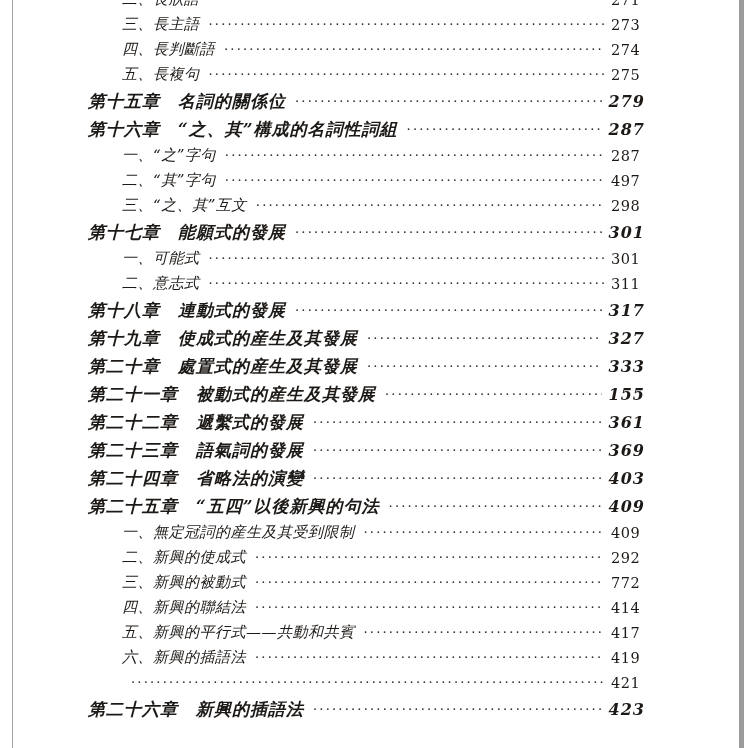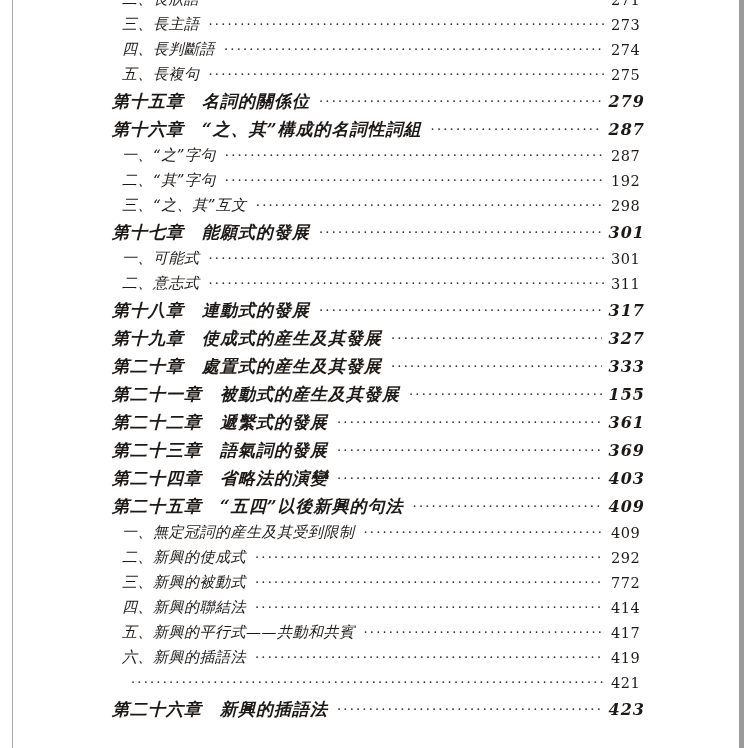--- a/index.html
+++ b/index.html
@@ -41,21 +41,20 @@
     align-items: center;
     padding-right: 105px;
     color: #1d1916;
   }
   .row.chapter {
     height: 28px;
     padding-left: 88px;
     font-weight: bold;
     font-size: 17px;
     letter-spacing: 1px;
-    margin-left: 24px;
   }
   .row.sub {
     height: 25px;
     padding-left: 122px;
     font-size: 15px;
     letter-spacing: 0.5px;
   }
   .label { white-space: nowrap; font-style: italic; }
   .leader {
     flex: 1;
@@ -111,21 +110,21 @@
         <span class="pagenum">287</span>
       </div>
       <div class="row sub">
         <span class="label">一、“之”字句</span>
         <span class="leader">································································································································································</span>
         <span class="pagenum">287</span>
       </div>
       <div class="row sub">
         <span class="label">二、“其”字句</span>
         <span class="leader">································································································································································</span>
-        <span class="pagenum">192</span>
+        <span class="pagenum">497</span>
       </div>
       <div class="row sub">
         <span class="label">三、“之、其”互文</span>
         <span class="leader">································································································································································</span>
         <span class="pagenum">298</span>
       </div>
       <div class="row chapter">
         <span class="label">第十七章　能願式的發展</span>
         <span class="leader">································································································································································</span>
         <span class="pagenum">301</span>

